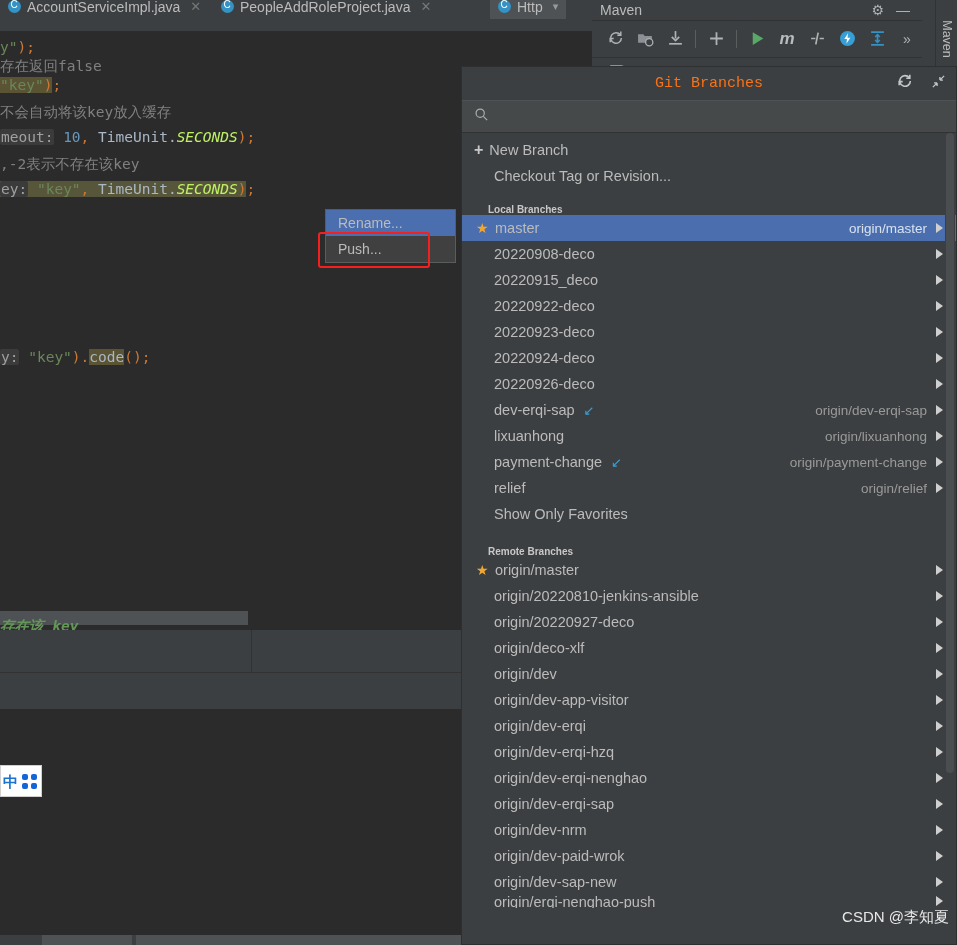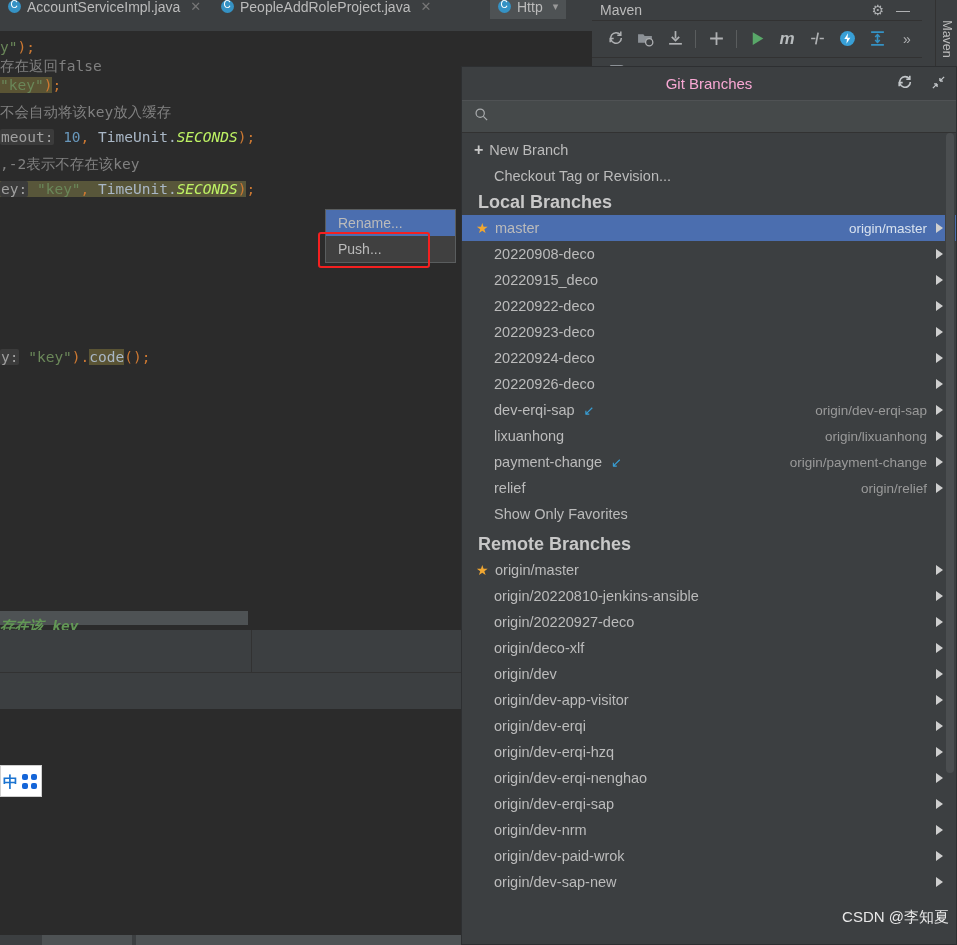--- a/index.html
+++ b/index.html
@@ -101,21 +101,21 @@
            color:#bbbbbb;font-size:14px;box-sizing:border-box;}
   .ctxitem.sel{background:#4b6eaf;}
   .redbox{position:absolute;left:318px;top:232px;width:112px;height:36px;
           border:2px solid #f42020;border-radius:3px;box-sizing:border-box;}
 
   
   .gb{position:absolute;left:461px;top:66px;width:496px;height:879px;
       background:#3c3f41;border:1px solid #2d2f31;box-sizing:border-box;
       overflow:hidden;}
   .gb-title{position:relative;height:33px;display:flex;align-items:center;
-            justify-content:center;color:#f9a8d4;font-size:15px;}
+            justify-content:center;color:#f97316;font-size:15px;font-family:Liberation Mono, monospace;}
   .gb-title .acts{position:absolute;right:10px;top:0;height:33px;
             display:flex;align-items:center;gap:18px;}
   .gb-search{height:31px;border-top:1px solid #4f5254;
              border-bottom:1px solid #323232;background:#45494a;
              display:flex;align-items:center;padding-left:12px;}
   .gb-search input{background:transparent;border:0;outline:0;color:#bbbbbb;
              font-size:14px;width:400px;font-family:"Liberation Sans",sans-serif;}
   .gb-list{position:relative;}
   .row{height:26px;display:flex;align-items:center;position:relative;
        color:#bbbbbb;font-size:14.5px;padding-left:14px;box-sizing:border-box;}
@@ -123,22 +123,22 @@
   .row.sel{background:#4b6eaf;}
   .row .star{color:#f0a732;font-size:14px;margin-right:4px;
              width:15px;display:inline-block;}
   .row .name{white-space:nowrap;}
   .row .incoming{color:#389fd6;font-size:13px;margin-left:9px;}
   .row .right{position:absolute;right:29px;color:#9a9a9a;font-size:13.5px;}
   .row.sel .right{color:#d8e2ef;}
   .row .arrow{position:absolute;right:13px;width:0;height:0;
         border-left:7px solid #cfcfcf;border-top:5px solid transparent;
         border-bottom:5px solid transparent;}
-  .section{height:26px;display:flex;align-items:center;padding-left:16px;
-           color:#c8c8c8;font-size:18px;font-weight:bold;box-sizing:border-box;}
+  .section{height:26px;display:flex;align-items:flex-end;padding-left:26px;
+           color:#c8c8c8;font-size:10px;font-weight:bold;box-sizing:border-box;}
   .plusrow{height:26px;display:flex;align-items:center;padding-left:12px;
            color:#bbbbbb;font-size:14.5px;box-sizing:border-box;gap:6px;}
   .plusrow .pl{color:#c8c8c8;font-size:16px;font-weight:bold;}
   .gb-scroll{position:absolute;right:1px;top:66px;width:10px;height:790px;
              background:#3c3f41;}
   .gb-scroll .thumb{position:absolute;left:1px;top:0;width:8px;height:640px;
              background:#4b4e50;border-radius:4px;}
 
   .watermark{position:absolute;right:8px;bottom:18px;color:#e8e8e8;
              font-size:15px;font-family:"Liberation Sans",sans-serif;}
@@ -440,20 +440,24 @@
         <span class="arrow"></span>
       </div>
       <div class="row indent">
         <span class="name">origin/dev-paid-wrok</span>
         <span class="arrow"></span>
       </div>
       <div class="row indent">
         <span class="name">origin/dev-sap-new</span>
         <span class="arrow"></span>
       </div>
+      <div class="row indent" style="height:13px;overflow:hidden;">
+        <span class="name">origin/erqi-nenghao-push</span>
+        <span class="arrow" style="top:1px;"></span>
+      </div>
 
     </div>
 
     <div class="gb-scroll">
       <div class="thumb"></div>
     </div>
   </div>
 
   <div class="watermark">CSDN @李知夏</div>
 </div>

